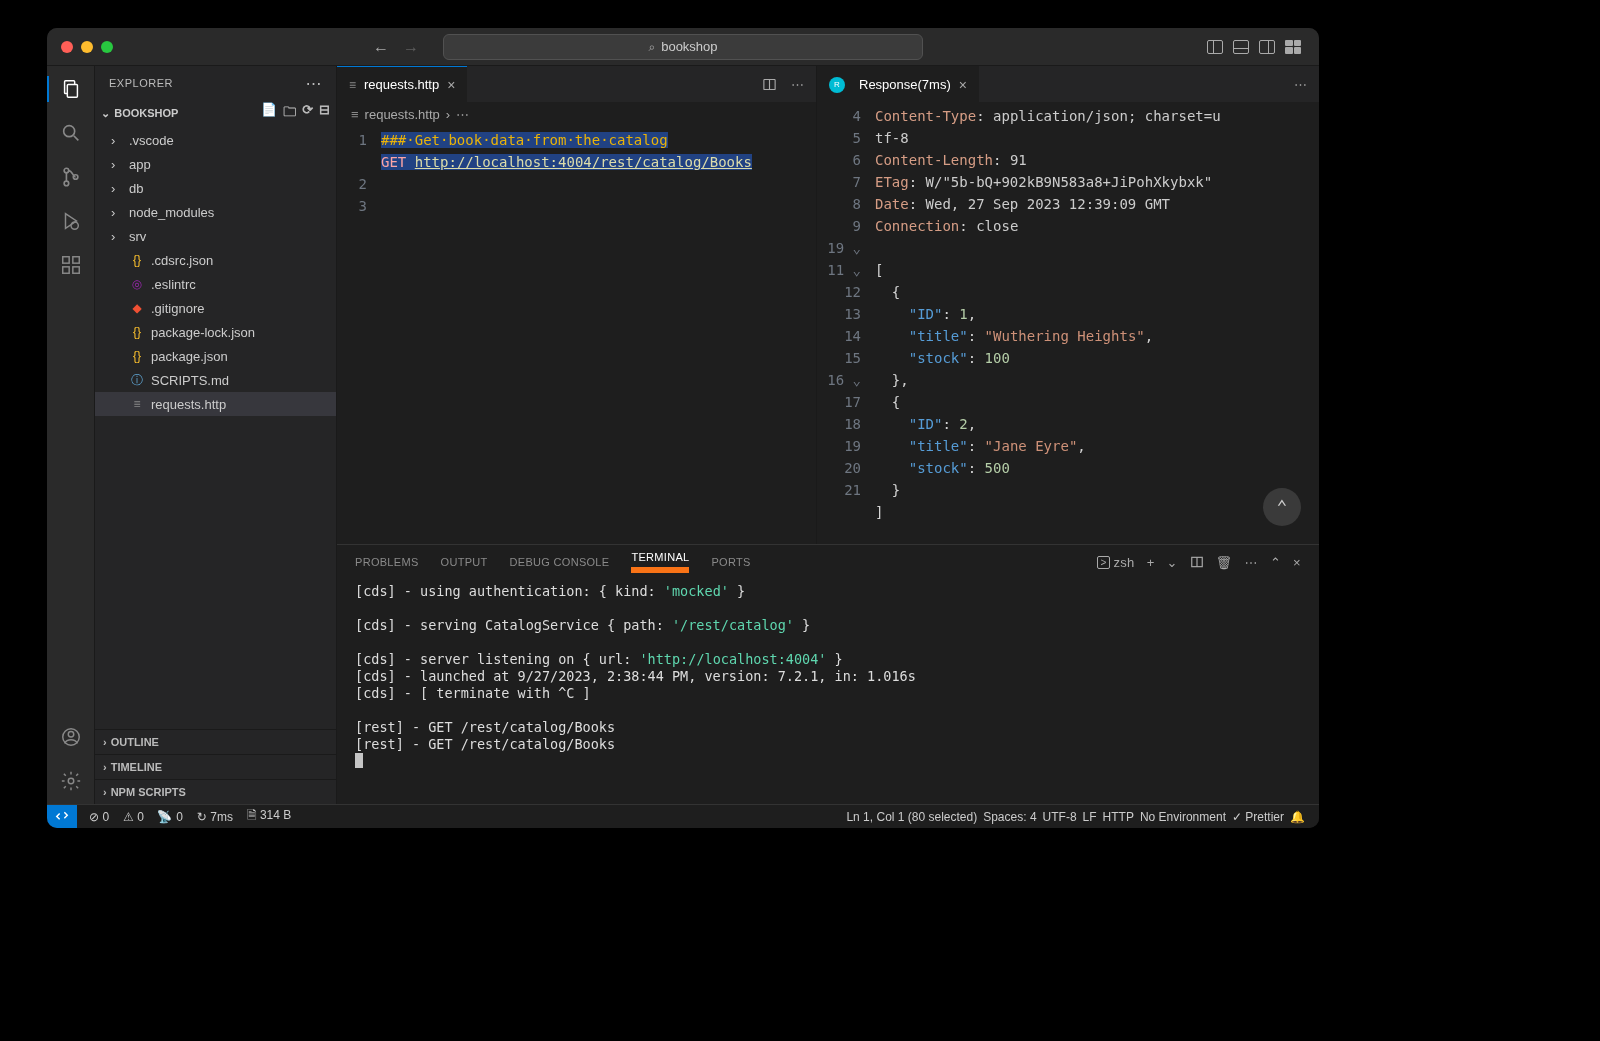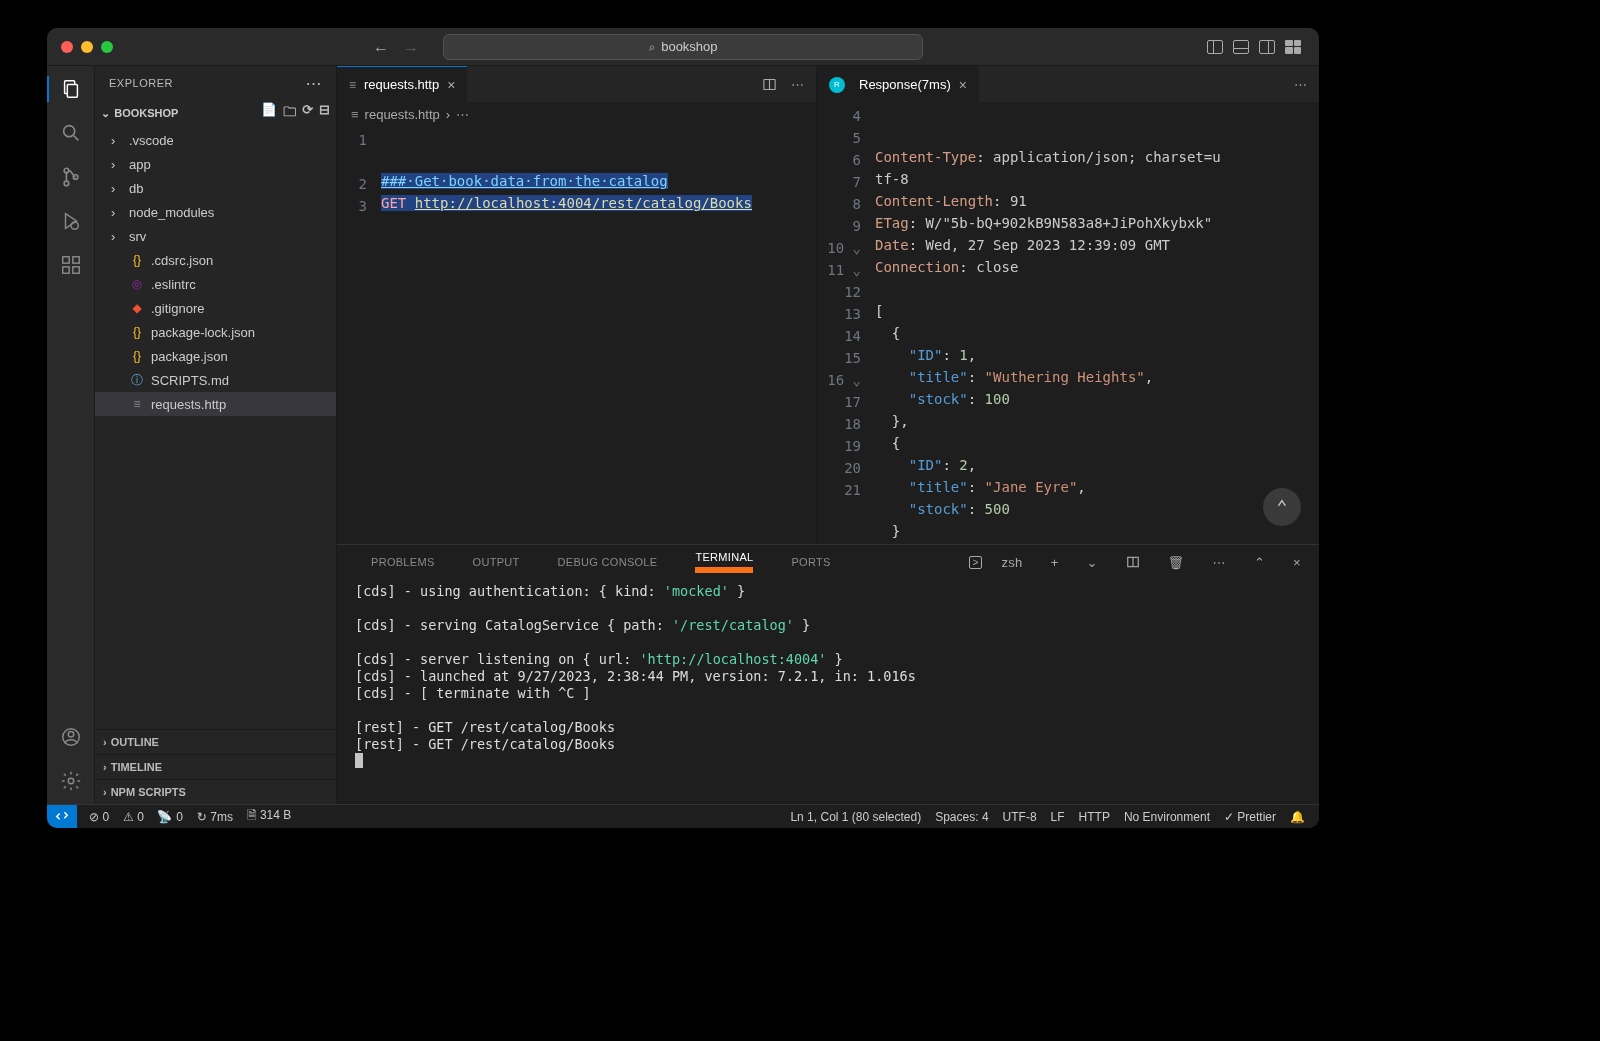--- a/index.html
+++ b/index.html
@@ -53,38 +53,38 @@
 .tab{display:flex;align-items:center;gap:8px;padding:0 12px;background:#1e1e1e;color:#fff;font-size:13px;border-top:1px solid #0078d4;}
 .tab.right{border-top-color:transparent;}
 .tab .ticon{font-size:12px;}
 .tab .close{color:#aaa;font-size:14px;}
 .tabbar .spacer{flex:1;}
 .tabbar .acts{display:flex;align-items:center;gap:14px;padding-right:12px;color:#aaa;}
 .crumb{height:24px;display:flex;align-items:center;gap:6px;padding-left:14px;font-size:13px;color:#aaa;}
 .editor-body{flex:1;display:flex;font-family:"SF Mono",Menlo,monospace;font-size:14px;line-height:22px;overflow:hidden;position:relative;}
 .gutter{width:44px;text-align:right;color:#6e7681;padding-right:14px;padding-top:3px;user-select:none;}
 .gutter.wfold{width:58px;}
-.code{flex:1;padding-top:3px;white-space:pre;overflow:hidden;margin-top:41px;}
+.code{flex:1;padding-top:3px;white-space:pre;overflow:hidden;}
 .sel{background:#214283;}
-.tok-c{color:#7dd3fc;text-decoration:underline;} .tok-g{color:#fca5a5;} .tok-u{color:#dcdcaa;text-decoration:underline;}
+.tok-c{color:#eab308;} .tok-g{color:#fca5a5;} .tok-u{color:#dcdcaa;text-decoration:underline;}
 .send{color:#999;font-size:11px;margin:2px 0 1px 0;display:block;}
 .tok-h{color:#d69d85;} .tok-s{color:#ce9178;} .tok-k{color:#569cd6;} .tok-n{color:#b5cea8;} .tok-p{color:#d4d4d4;}
 .resp-icon{width:16px;height:16px;border-radius:50%;background:#00bcd4;color:#fff;font-size:8px;display:inline-flex;align-items:center;justify-content:center;margin-right:6px;}
 .scroll-up{position:absolute;right:18px;bottom:18px;width:38px;height:38px;border-radius:50%;background:#3a3a3a;color:#ccc;display:flex;align-items:center;justify-content:center;font-size:18px;}
 .panel{height:260px;border-top:1px solid #333;background:#1e1e1e;display:flex;flex-direction:column;}
 .panel-tabs{height:34px;display:flex;align-items:center;gap:22px;padding:0 18px;font-size:11px;letter-spacing:.3px;color:#8a8a8a;}
-.panel-tabs span{cursor:pointer;margin-left:16px;}
+.panel-tabs span{cursor:pointer;}
 .panel-tabs span.active{color:#fff;border-bottom:6px solid #f97316;padding-bottom:4px;}
 .panel-tabs .spacer{flex:1;}
 .panel-tabs .acts{display:flex;align-items:center;gap:12px;color:#aaa;font-size:13px;}
 .term{flex:1;padding:4px 18px;font-family:"SF Mono",Menlo,monospace;font-size:13.5px;line-height:17px;white-space:pre;color:#ddd;overflow:hidden;} .tm-str{color:#5fd7af;} .tm-cur{background:#c5c5c5;width:8px;height:15px;display:inline-block;}
 .status{height:24px;background:#1e1e1e;border-top:1px solid #333;display:flex;align-items:center;font-size:12px;color:#ccc;}
 .status .remote{background:#0078d4;color:#fff;height:100%;display:flex;align-items:center;padding:0 8px;}
 .status .items{display:flex;align-items:center;gap:14px;padding-left:12px;}
-.status .right{margin-left:auto;display:flex;align-items:center;gap:14px;padding-right:14px;}
+.status .right{margin-left:auto;display:flex;align-items:center;gap:6px;padding-right:14px;}
 svg{display:block;}
 </style>
 </head>
 <body>
 
 <div class="window">
 
   <div class="titlebar">
     <div class="traffic">
       <span class="tl-close"></span>
@@ -307,21 +307,21 @@
               </div>
           </div>
           <div class="editor-body">
             <div class="gutter wfold" id="right-gutter">
                 <div>4  </div>
                 <div>5  </div>
                 <div>6  </div>
                 <div>7  </div>
                 <div>8  </div>
                 <div>9  </div>
-                <div>10 ⌄</div>
+                <div>19 ⌄</div>
                 <div>11 ⌄</div>
                 <div>12  </div>
                 <div>13  </div>
                 <div>14  </div>
                 <div>15  </div>
                 <div>16 ⌄</div>
                 <div>17  </div>
                 <div>18  </div>
                 <div>19  </div>
                 <div>20  </div>

